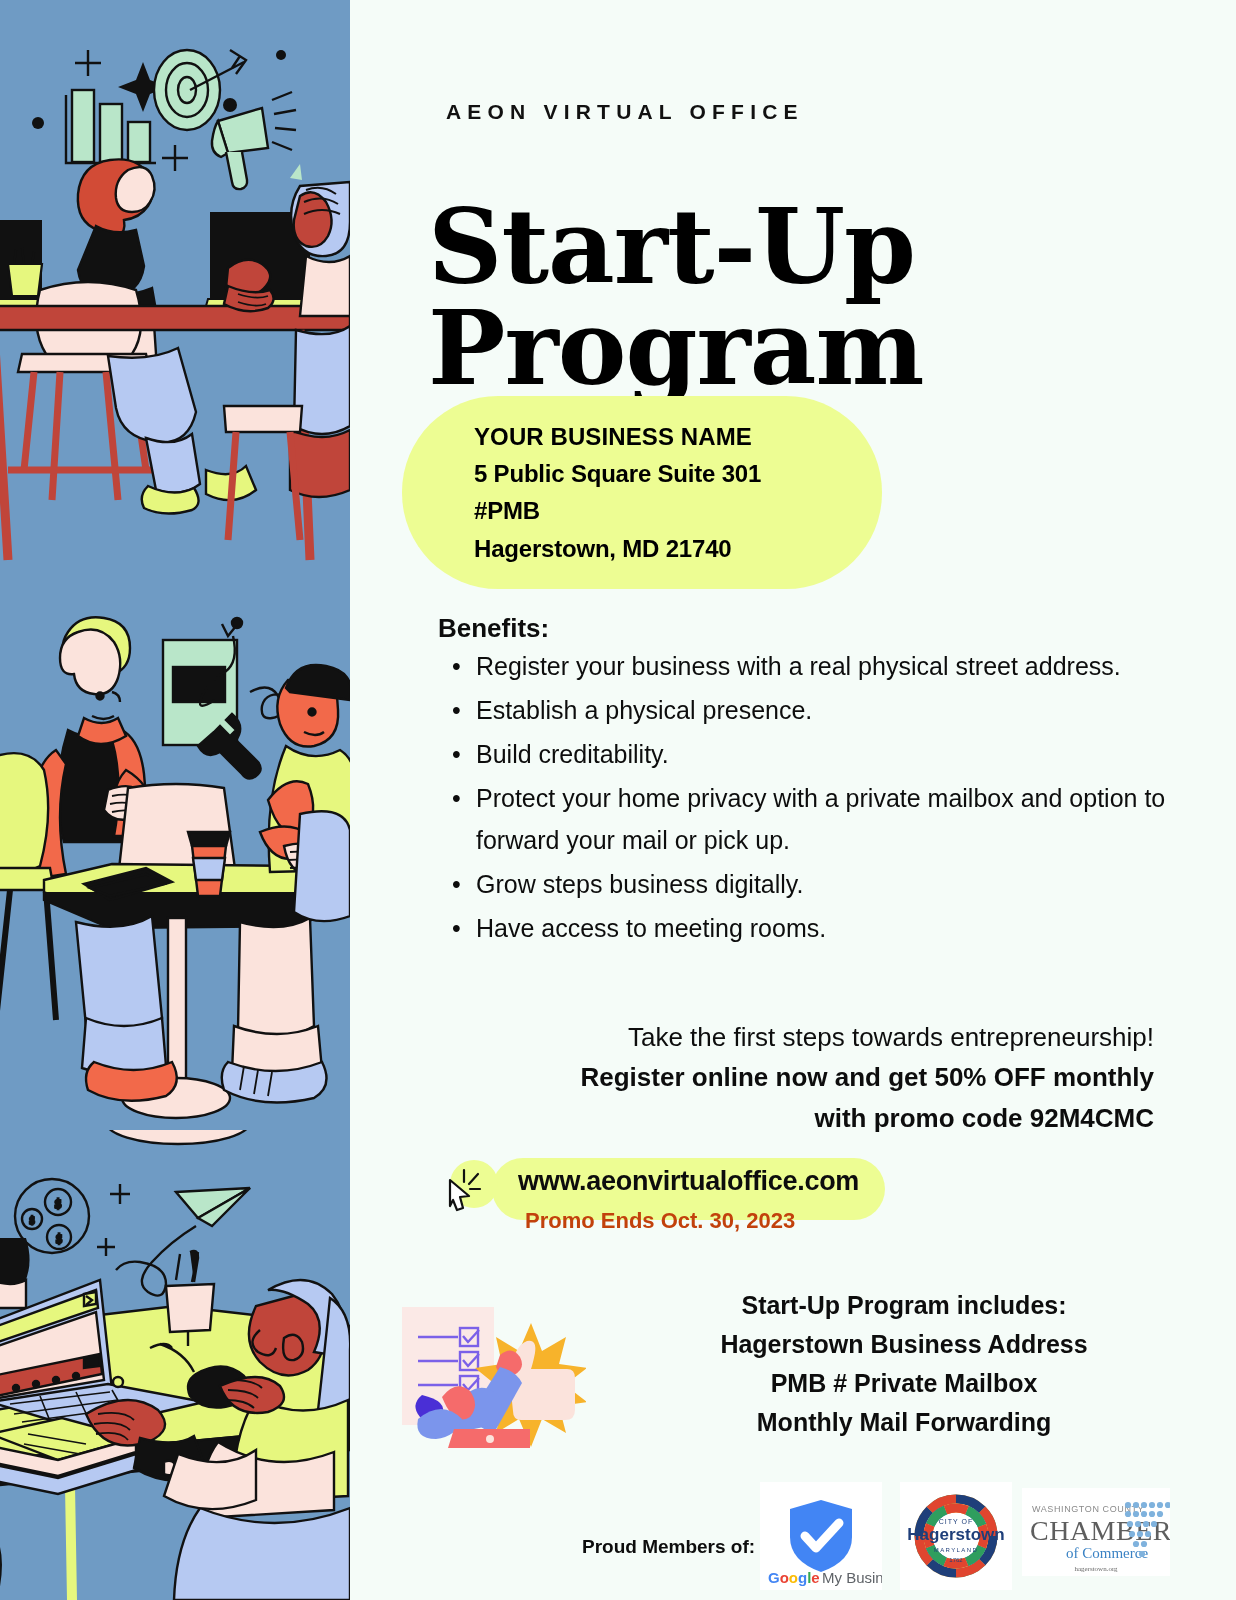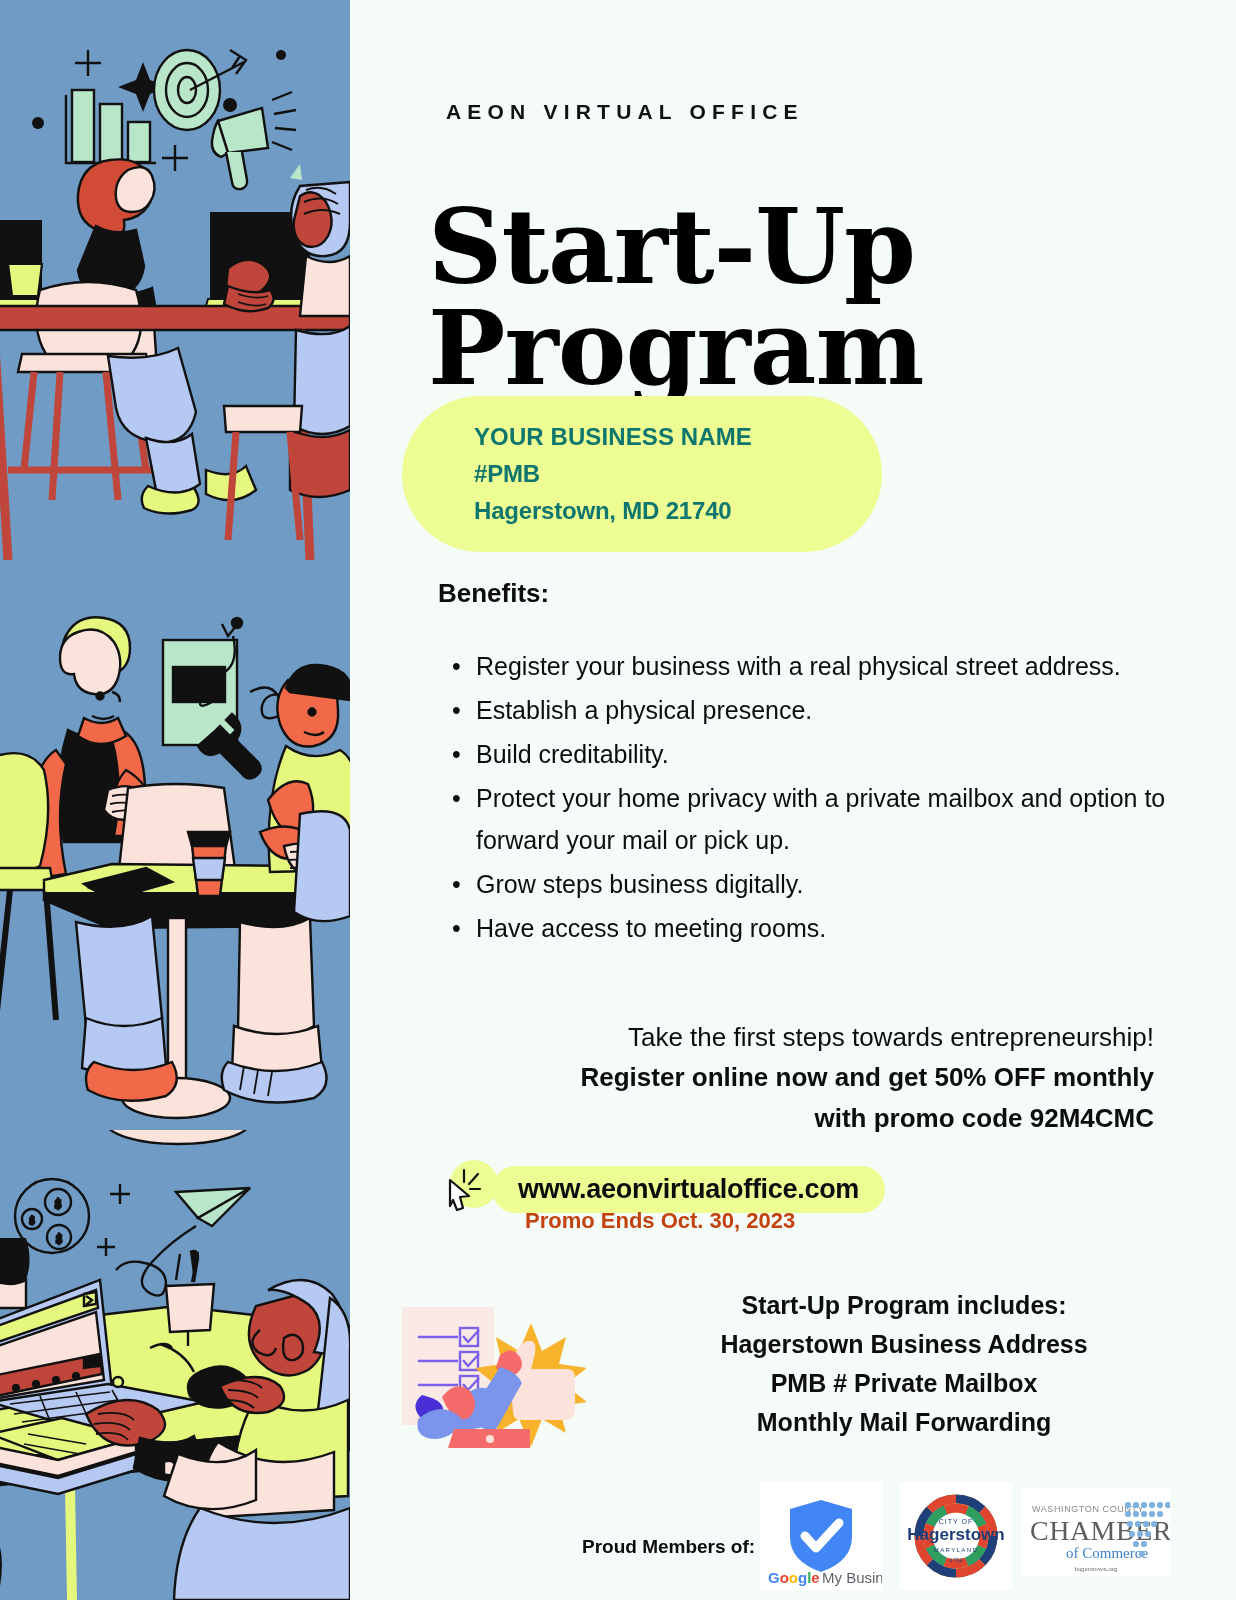--- a/index.html
+++ b/index.html
@@ -38,27 +38,27 @@
   }
   .title .ln{display:block;}
 
   .addr-box{
     position:absolute;left:52px;top:396px;
     width:480px;padding:22px 0 22px 72px;
     background:#edfd93;border-radius:96px;
     box-sizing:border-box;
   }
   .addr-line{
-    font-size:24px;font-weight:700;color:#0f766e;
+    font-size:24px;font-weight:700;color:#000000;
     line-height:1.55;letter-spacing:-.2px;
   }
   .addr-line.caps{letter-spacing:.1px;}
 
   .benefits-h{
-    position:absolute;left:88px;top:578px;
+    position:absolute;left:88px;top:613px;
     font-size:26px;font-weight:700;color:#0d0d0d;
   }
 
   ul.benefits{
     position:absolute;left:88px;top:645px;width:730px;
     margin:0;padding:0 0 0 26px;list-style:none;
   }
   ul.benefits li{
     position:relative;
     font-size:25px;line-height:1.68;color:#0d0d0d;
@@ -70,21 +70,21 @@
   }
 
   .cta{
     position:absolute;left:104px;top:1018px;width:700px;text-align:right;
   }
   .cta .l1{font-size:26px;font-weight:400;color:#0d0d0d;line-height:1.5;}
   .cta .l2{font-size:26px;font-weight:700;color:#0d0d0d;line-height:1.58;margin-left:40px;}
 
   .url-row{
     position:absolute;left:86px;top:1158px;
-    display:flex;align-items:center;
+    display:flex;
   }
   .cursor-wrap{
     position:relative;width:62px;height:62px;flex:0 0 auto;
     margin-right:-6px;
   }
   .cursor-dot{
     position:absolute;left:14px;top:2px;width:48px;height:48px;
     background:#edfd93;border-radius:50%;
   }
   .cursor-wrap svg{position:absolute;left:0;top:0;}
@@ -441,20 +441,21 @@
 
     <div class="eyebrow">AEON VIRTUAL OFFICE</div>
 
     <h1 class="title">
       <span class="ln">Start-Up</span>
       <span class="ln">Program</span>
     </h1>
 
     <div class="addr-box">
       <div class="addr-line caps">YOUR BUSINESS NAME</div>
+      <div class="addr-line">5 Public Square Suite 301</div>
       <div class="addr-line">#PMB</div>
       <div class="addr-line">Hagerstown, MD 21740</div>
     </div>
 
     <div class="benefits-h">Benefits:</div>
 
     <ul class="benefits">
       <li>Register your business with a real physical street address.</li>
       <li>Establish a physical presence.</li>
       <li>Build creditability.</li>

